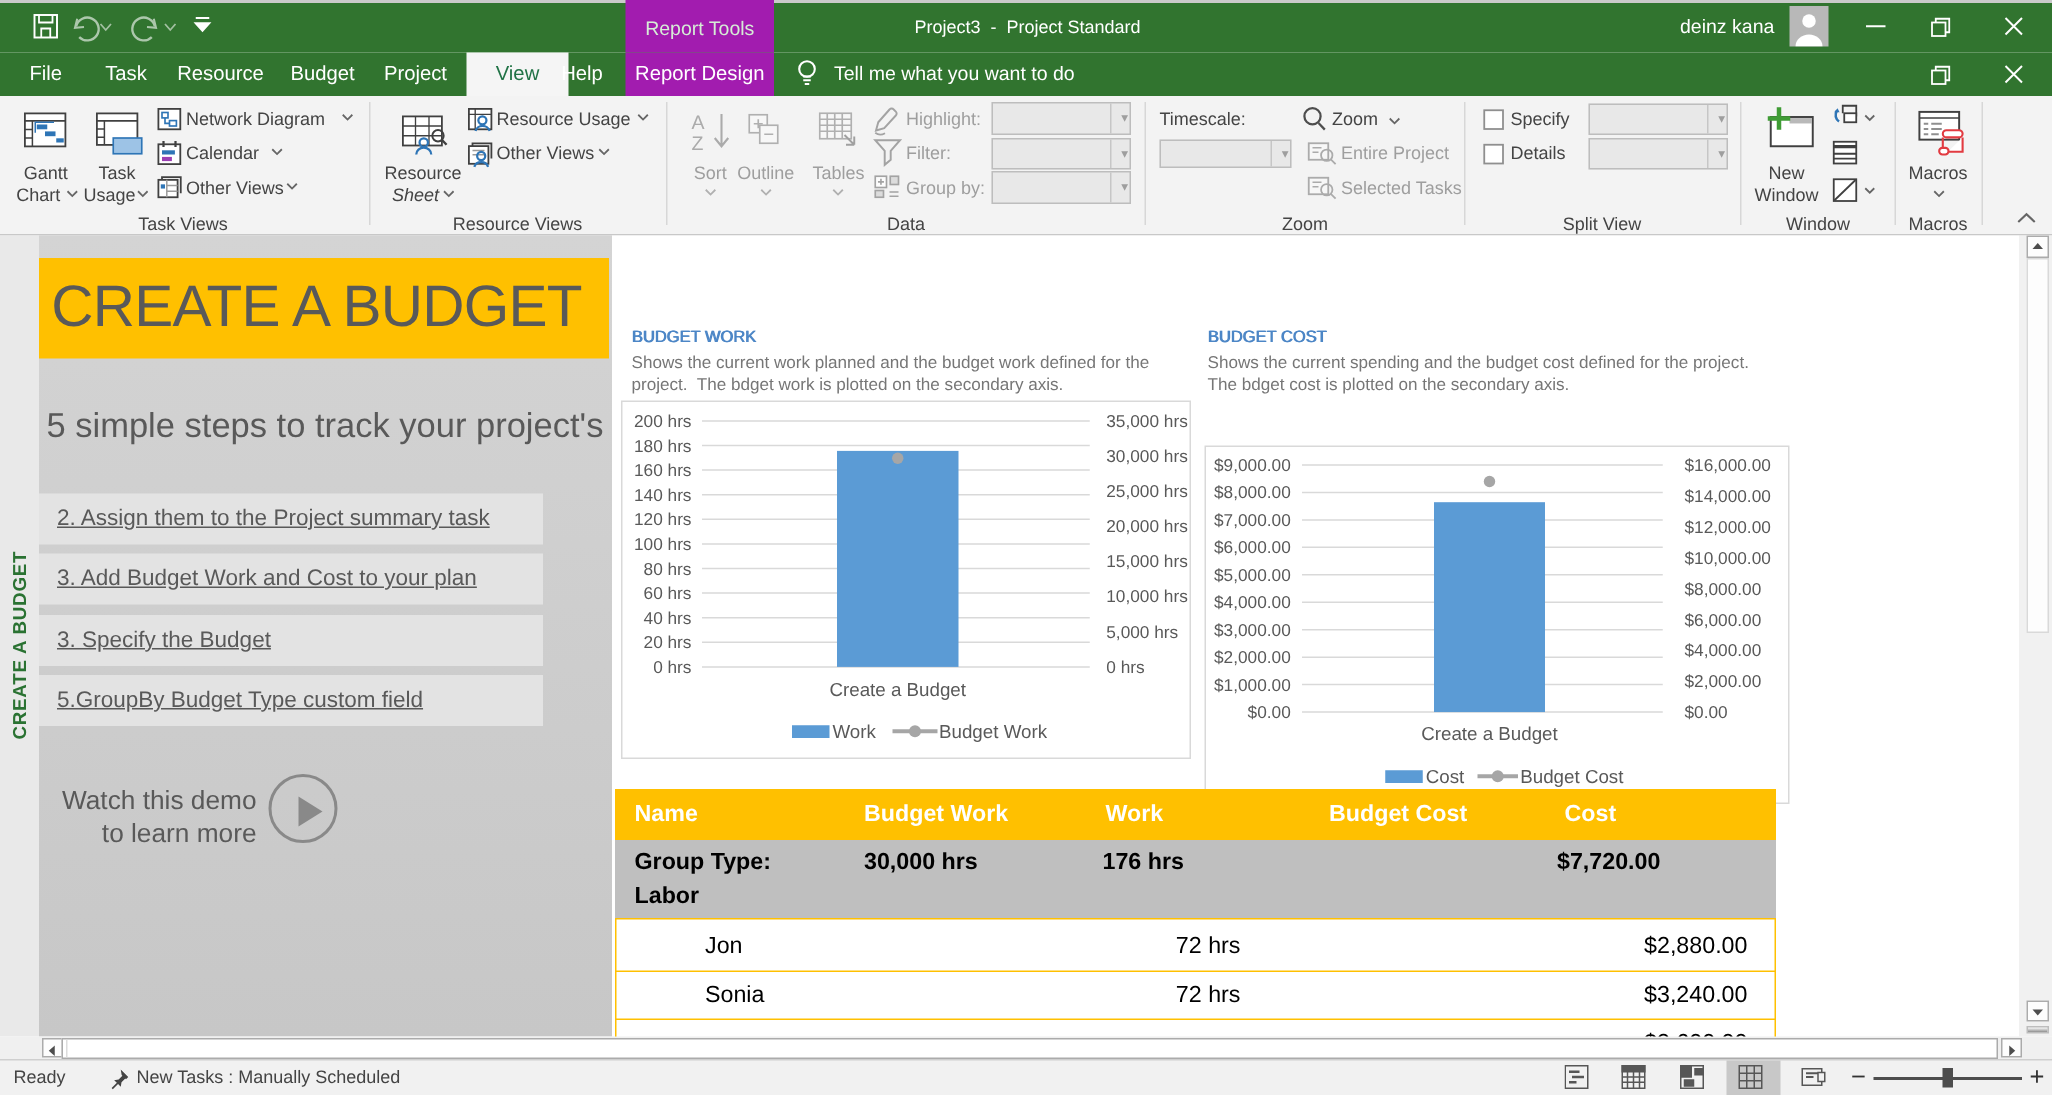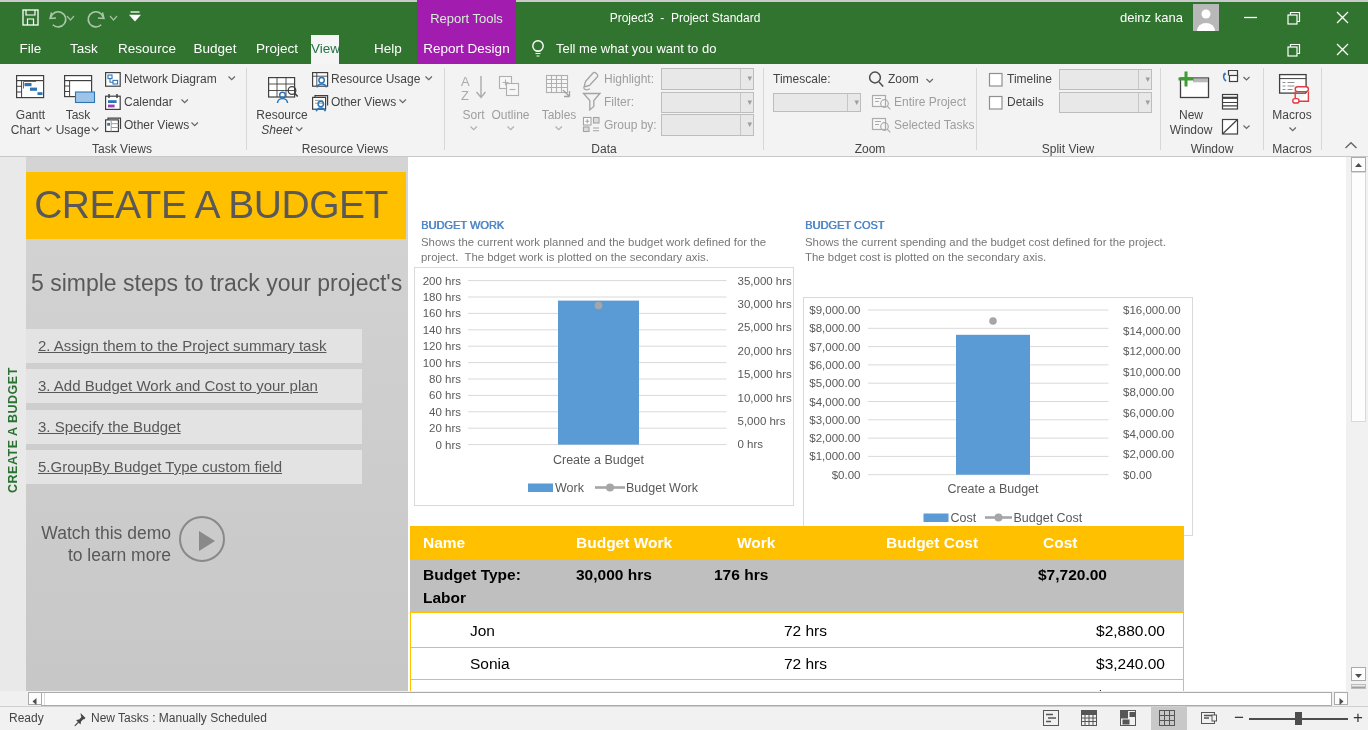--- a/index.html
+++ b/index.html
@@ -99,21 +99,21 @@
     </svg>
   </div>
 </div>
 
 <div id="tabrow">
   <div class="tab" style="left:10px;width:41px;">File</div>
   <div class="tab" style="left:62px;width:44px;">Task</div>
   <div class="tab" style="left:115px;width:64px;">Resource</div>
   <div class="tab" style="left:188px;width:54px;">Budget</div>
   <div class="tab" style="left:251px;width:52px;">Project</div>
-  <div class="tab" id="tab-view" style="left:311px;width:28px;">View</div>
+  <div class="tab" id="tab-view" style="left:311px;width:68px;">View</div>
   <div class="tab" style="left:367px;width:42px;">Help</div>
   <div class="tab dkgreen" style="left:417px;width:99px;">Report Design</div>
   <div class="abs" id="bulb">
     <svg width="20" height="29" viewBox="0 0 20 29" fill="none" stroke="#fff" style="position:absolute;left:528px;top:0;">
       <circle cx="10" cy="11" r="5.2" stroke-width="1.4"></circle>
       <path d="M7.5 16 h5 M7.5 18.5 h5 M8.5 21 h3" stroke-width="1.2"></path>
     </svg>
   </div>
   <div class="tab" style="left:556px;width:180px;text-align:left;font-size:13px;">Tell me what you want to do</div>
   <div class="abs" id="tabwinbtns">
@@ -337,21 +337,21 @@
   <div class="rbtxt abs gray" style="left:446px;top:44px;width:55px;text-align:center;">Sort</div>
   <div class="rbtxt abs gray" style="left:483px;top:44px;width:55px;text-align:center;">Outline</div>
   <div class="rbtxt abs gray" style="left:531px;top:44px;width:56px;text-align:center;">Tables</div>
   <div class="rbtxt abs gray" style="left:604px;top:8px;">Highlight:</div>
   <div class="rbtxt abs gray" style="left:604px;top:31px;">Filter:</div>
   <div class="rbtxt abs gray" style="left:604px;top:54px;">Group by:</div>
   <div class="rbtxt abs" style="left:773px;top:8px;">Timescale:</div>
   <div class="rbtxt abs" style="left:888px;top:8px;">Zoom</div>
   <div class="rbtxt abs gray" style="left:894px;top:31px;">Entire Project</div>
   <div class="rbtxt abs gray" style="left:894px;top:54px;">Selected Tasks</div>
-  <div class="rbtxt abs" style="left:1007px;top:8px;">Timeline</div>
+  <div class="rbtxt abs" style="left:1007px;top:8px;">Specify</div>
   <div class="rbtxt abs" style="left:1007px;top:31px;">Details</div>
   <div class="rbtxt abs" style="left:1163px;top:44px;width:56px;text-align:center;">New</div>
   <div class="rbtxt abs" style="left:1163px;top:59px;width:56px;text-align:center;">Window</div>
   <div class="rbtxt abs" style="left:1264px;top:44px;width:56px;text-align:center;">Macros</div>
 
   <div class="ddis" style="left:661px;top:4px;width:93px;height:22px;">
         <i></i>
         <b>▾</b>
       </div>
   <div class="ddis" style="left:661px;top:28px;width:93px;height:21px;">
@@ -477,24 +477,24 @@
 
     <div class="trow" style="height:34px;background:#ffc000;color:#fff;font-weight:bold;font-size:15.5px;line-height:34px;">
       <div class="tcell" style="left:13px;">Name</div>
       <div class="tcell" style="left:166px;">Budget Work</div>
       <div class="tcell" style="left:327px;">Work</div>
       <div class="tcell" style="left:476px;">Budget Cost</div>
       <div class="tcell" style="left:633px;">Cost</div>
     </div>
 
     <div class="trow" style="height:52px;background:#bfbfbf;color:#000;font-weight:bold;font-size:15.5px;">
-      <div class="tcell" style="left:13px;top:6px;">Budget Type:</div>
+      <div class="tcell" style="left:13px;top:6px;">Group Type:</div>
       <div class="tcell" style="left:13px;top:29px;text-align:right;">Labor</div>
       <div class="tcell" style="left:166px;top:6px;">30,000 hrs</div>
-      <div class="tcell" style="left:304px;top:6px;">176 hrs</div>
+      <div class="tcell" style="left:325px;top:6px;">176 hrs</div>
       <div class="tcell" style="left:628px;top:6px;">$7,720.00</div>
     </div>
 
     <div class="trow" style="height:36px;background:#fff;border-left:1px solid #ffc000;border-right:1px solid #ffc000;border-top:1px solid #ffc000;border-bottom:1px solid #ffc000;font-size:15.5px;line-height:35px;color:#000;">
       <div class="tcell" style="left:59px;">Jon</div>
       <div class="tcell" style="left:316px;width:100px;text-align:right;">72 hrs</div>
       <div class="tcell" style="left:554px;width:200px;text-align:right;">$2,880.00</div>
     </div>
     <div class="trow" style="height:32px;background:#fff;border-left:1px solid #ffc000;border-right:1px solid #ffc000;border-bottom:1px solid #ffc000;font-size:15.5px;line-height:31px;color:#000;">
       <div class="tcell" style="left:59px;">Sonia</div>

